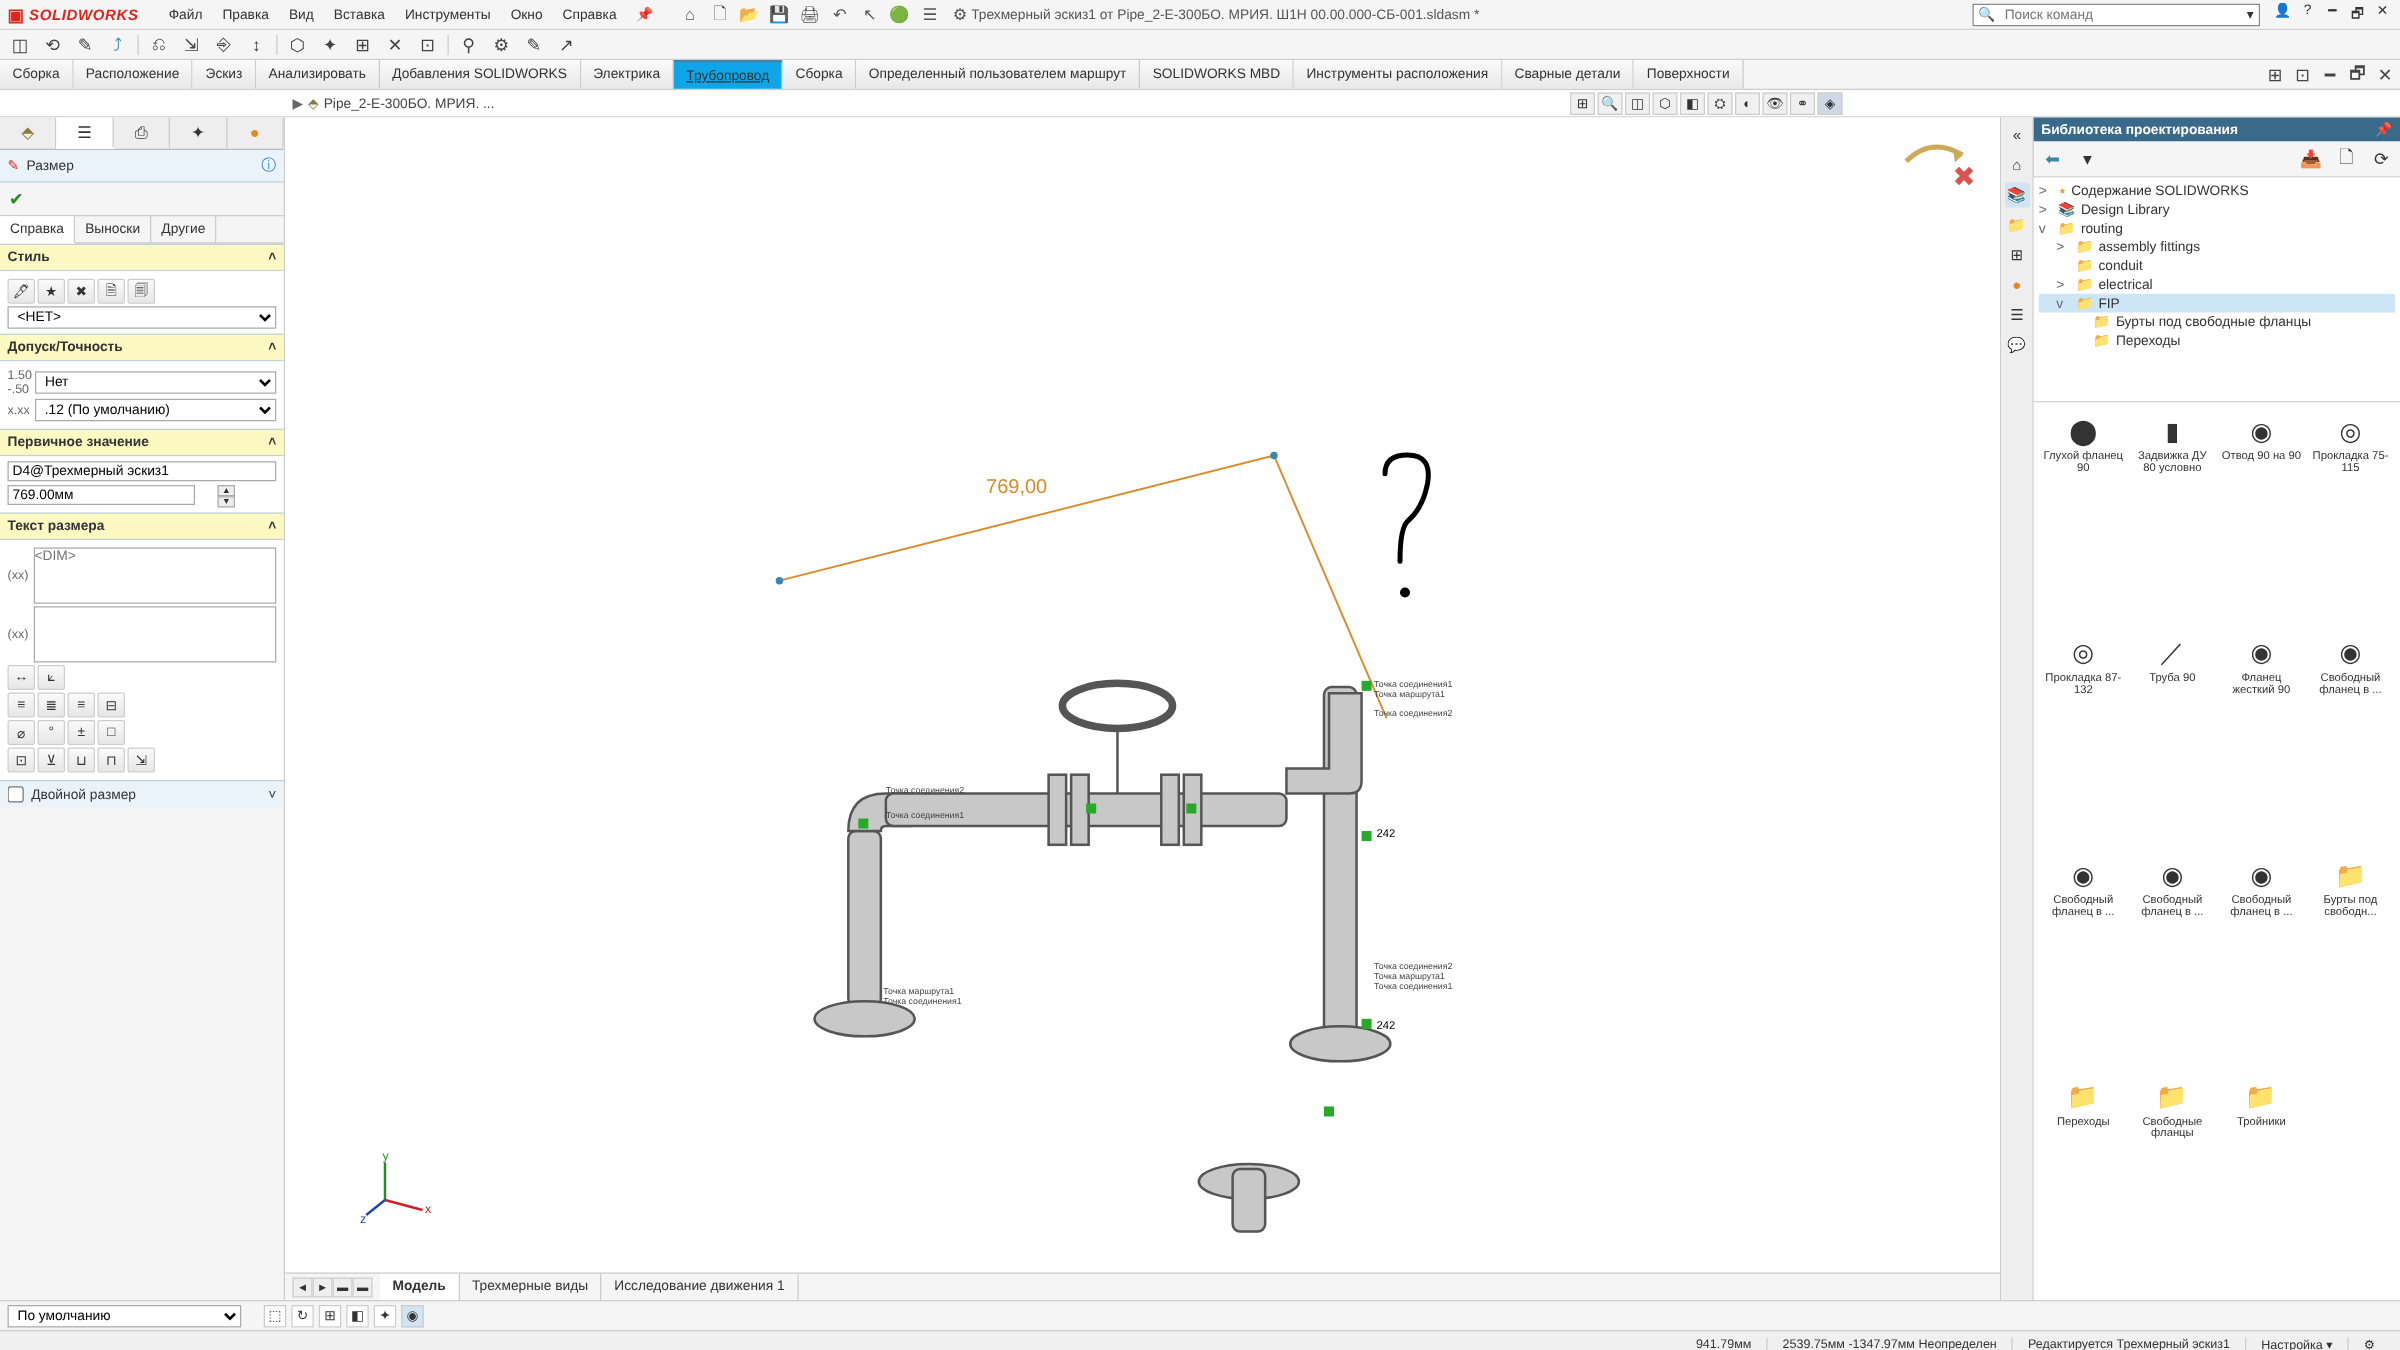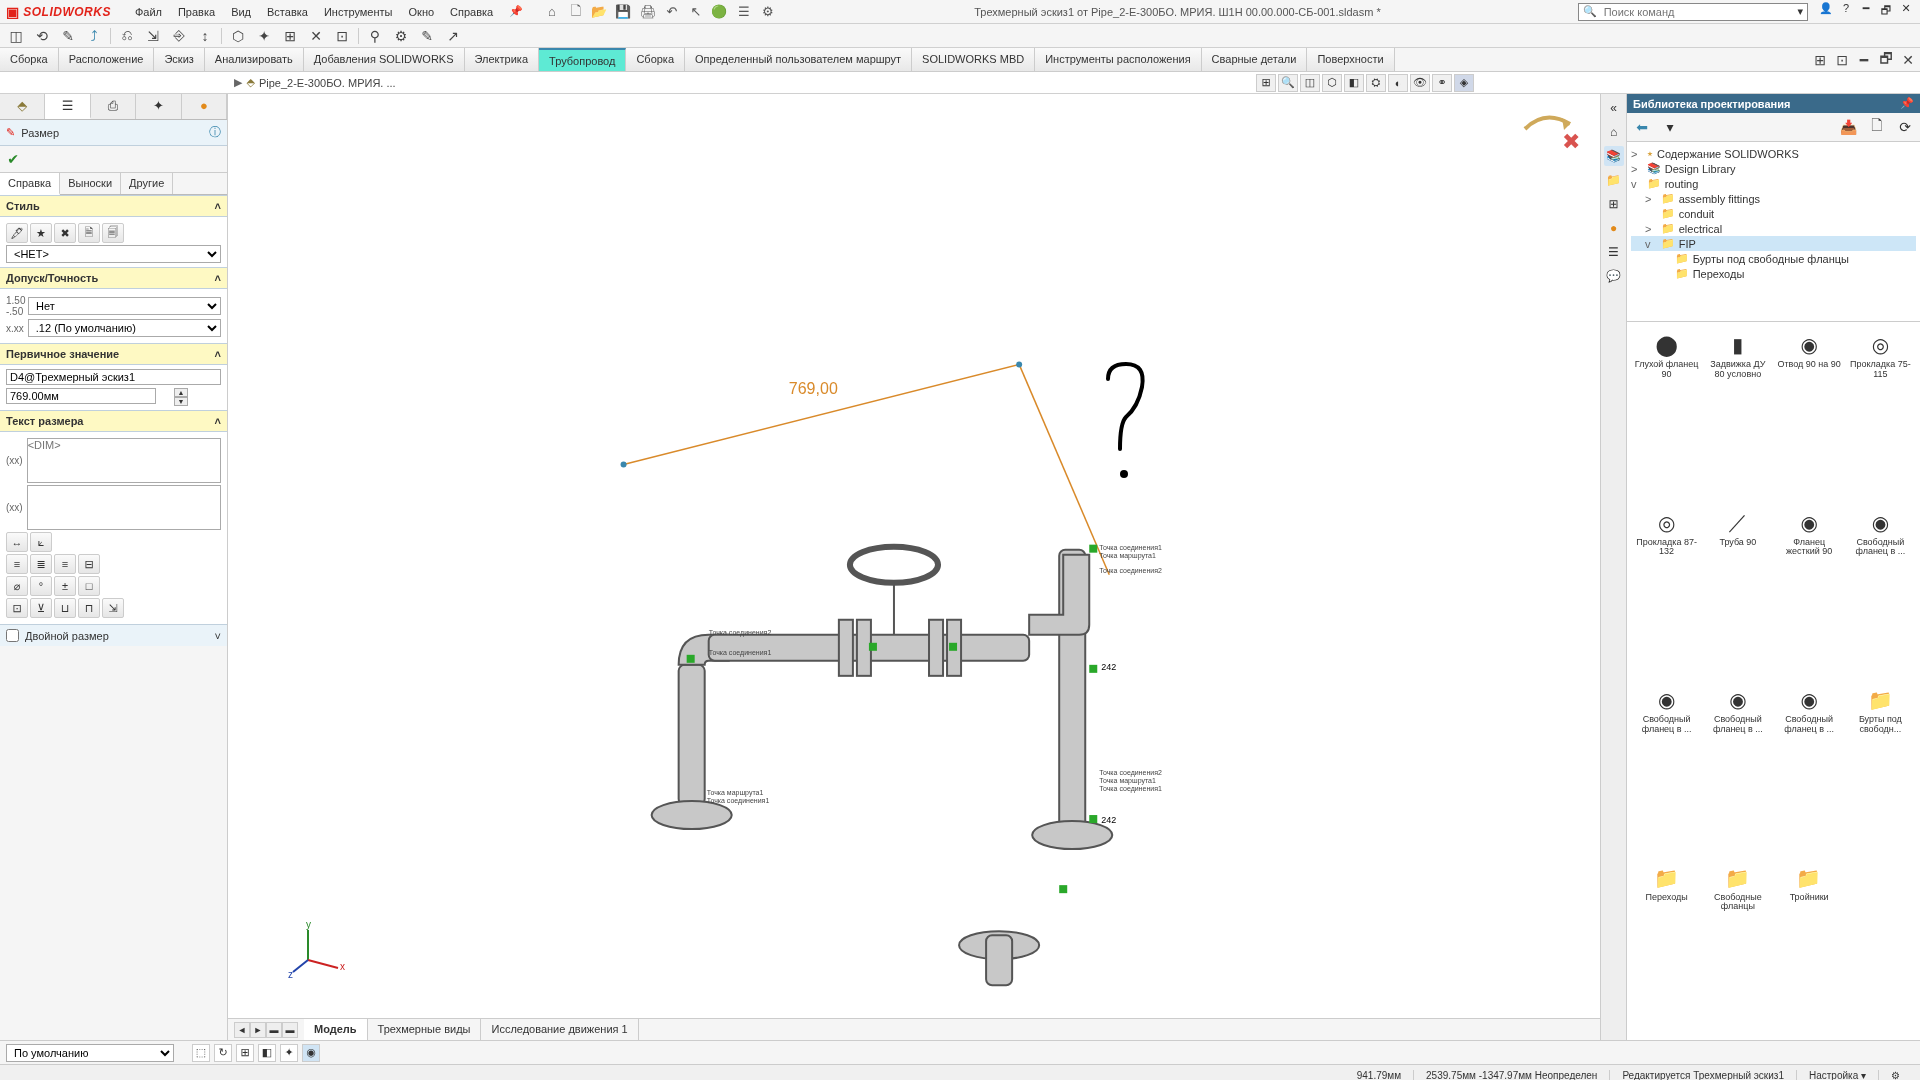--- a/index.html
+++ b/index.html
@@ -6,34 +6,34 @@
 body { width: 1920px; height: 1080px; overflow: hidden; background: #fff; font-size: 11px; color: #333; position: relative; }
 
 
 .menubar { height: 24px; display: flex; align-items: center; background: #f5f5f5; border-bottom: 1px solid #d0d0d0; padding: 0 6px; }
 .sw-logo { display: flex; align-items: center; gap: 4px; margin-right: 16px; }
 .sw-cube { color: #e2231a; font-size: 14px; font-weight: bold; }
 .sw-text { color: #e2231a; font-weight: bold; font-style: italic; letter-spacing: 0.5px; font-size: 12px; }
 .menu-item { padding: 0 8px; cursor: pointer; font-size: 11px; }
 .top-icons { display: flex; gap: 6px; align-items: center; margin-left: 12px; }
 .top-icons span { width: 18px; height: 18px; display: inline-flex; align-items: center; justify-content: center; font-size: 13px; color: #555; cursor: pointer; }
-.doc-title { flex: 1; text-align: center; font-size: 11px; color: #555; }
+.doc-title { flex: 1; text-align: left; font-size: 11px; color: #555; }
 .search-cmd { width: 230px; height: 18px; border: 1px solid #888; background: #fff; display: flex; align-items: center; padding: 0 4px; gap: 4px; }
 .search-cmd span.mag { color: #e2231a; }
 .win-controls { display: flex; gap: 4px; margin-left: 10px; }
 .win-controls span { width: 16px; text-align: center; cursor: pointer; }
 
 
 .toolbar-row { height: 24px; display: flex; align-items: center; background: #f5f5f5; border-bottom: 1px solid #d0d0d0; padding: 0 6px; gap: 6px; }
 .tb-icon { width: 20px; height: 20px; display: inline-flex; align-items: center; justify-content: center; font-size: 14px; cursor: pointer; border-radius: 2px; color: #444; }
 
 
 .ribbon-tabs { height: 24px; display: flex; border-bottom: 1px solid #ccc; background: #f5f5f5; }
 .ribbon-tab { padding: 0 10px; line-height: 23px; border-right: 1px solid #ccc; cursor: pointer; background: linear-gradient(#fafafa,#e8e8e8); font-size: 11px; }
-.ribbon-tab.active { background: #5eead4; border-top: 2px solid #3a87ad; }
+.ribbon-tab.active { background: #0ea5e9; border-top: 2px solid #3a87ad; text-decoration: underline; }
 
 
 .doc-row { height: 22px; display: flex; align-items: center; padding: 0 6px; border-bottom: 1px solid #d0d0d0; background: #fff; }
 .doc-row .crumb { display: flex; align-items: center; gap: 4px; font-size: 11px; color: #444; }
 .hud-icons { margin-left: auto; margin-right: 440px; display: flex; gap: 2px; }
 .hud-icons span { width: 20px; height: 18px; display: inline-flex; align-items:center; justify-content:center; background:#f0f0f0; border:1px solid #ccc; font-size:11px; cursor:pointer; }
 
 
 .main { display: flex; height: 946px; }
 
@@ -90,21 +90,21 @@
 .tree .ind1 { padding-left:14px; } .tree .ind2 { padding-left:28px; }
 .chev { width:12px; display:inline-block; color:#666; }
 .folder { color:#d9a441; }
 .thumbs { flex:1; overflow:auto; padding:6px; display:grid; grid-template-columns:repeat(4,1fr); gap:4px; background:#fff; }
 .thumb { display:flex; flex-direction:column; align-items:center; gap:2px; padding:4px 0; cursor:pointer; border-radius:3px; }
 .thumb .pic { width:34px; height:26px; display:flex; align-items:center; justify-content:center; font-size:20px; color:#333; }
 .thumb .cap { font-size:9px; text-align:center; line-height:1.1; }
 
 
 .util-row { height:24px; display:flex; align-items:center; border-top:1px solid #ccc; background:#f5f5f5; padding:0 6px; gap:8px; }
-.util-row select { width:168px; }
+.util-row select { width:187px; }
 .util-icons { display:flex; gap:4px; margin-left:10px; }
 .util-icons span { width:18px; height:18px; border:1px solid #ccc; background:#fff; display:inline-flex; align-items:center; justify-content:center; cursor:pointer; font-size:11px; }
 
 
 .status { height:22px; display:flex; align-items:center; background:#f0f0f0; border-top:1px solid #ccc; padding:0 8px; font-size:10px; color:#333; }
 .status .seg { padding:0 12px; border-left:1px solid #ccc; }
 .status .seg:first-child { border:none; margin-left:auto; }
 
 
 .annotation { position:absolute; pointer-events:none; }

